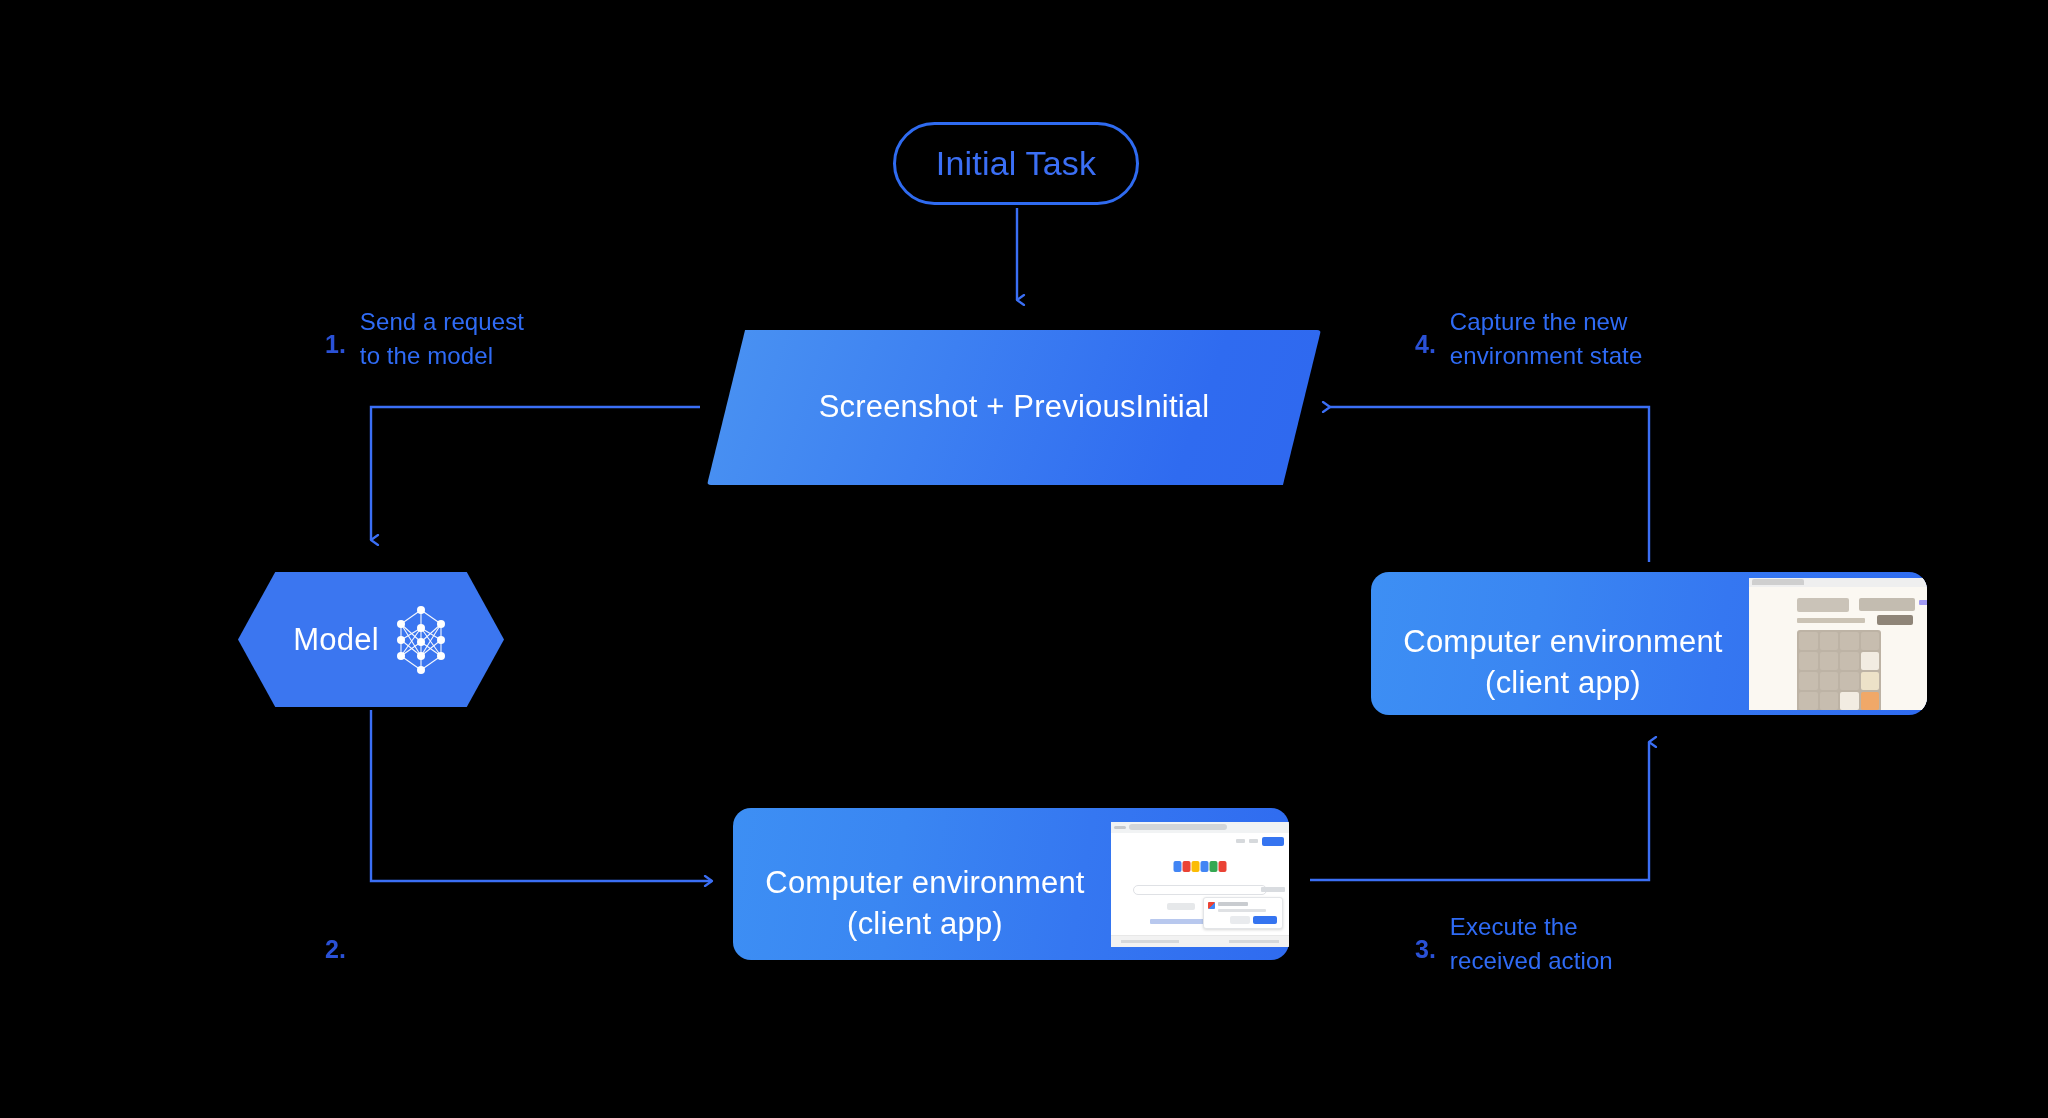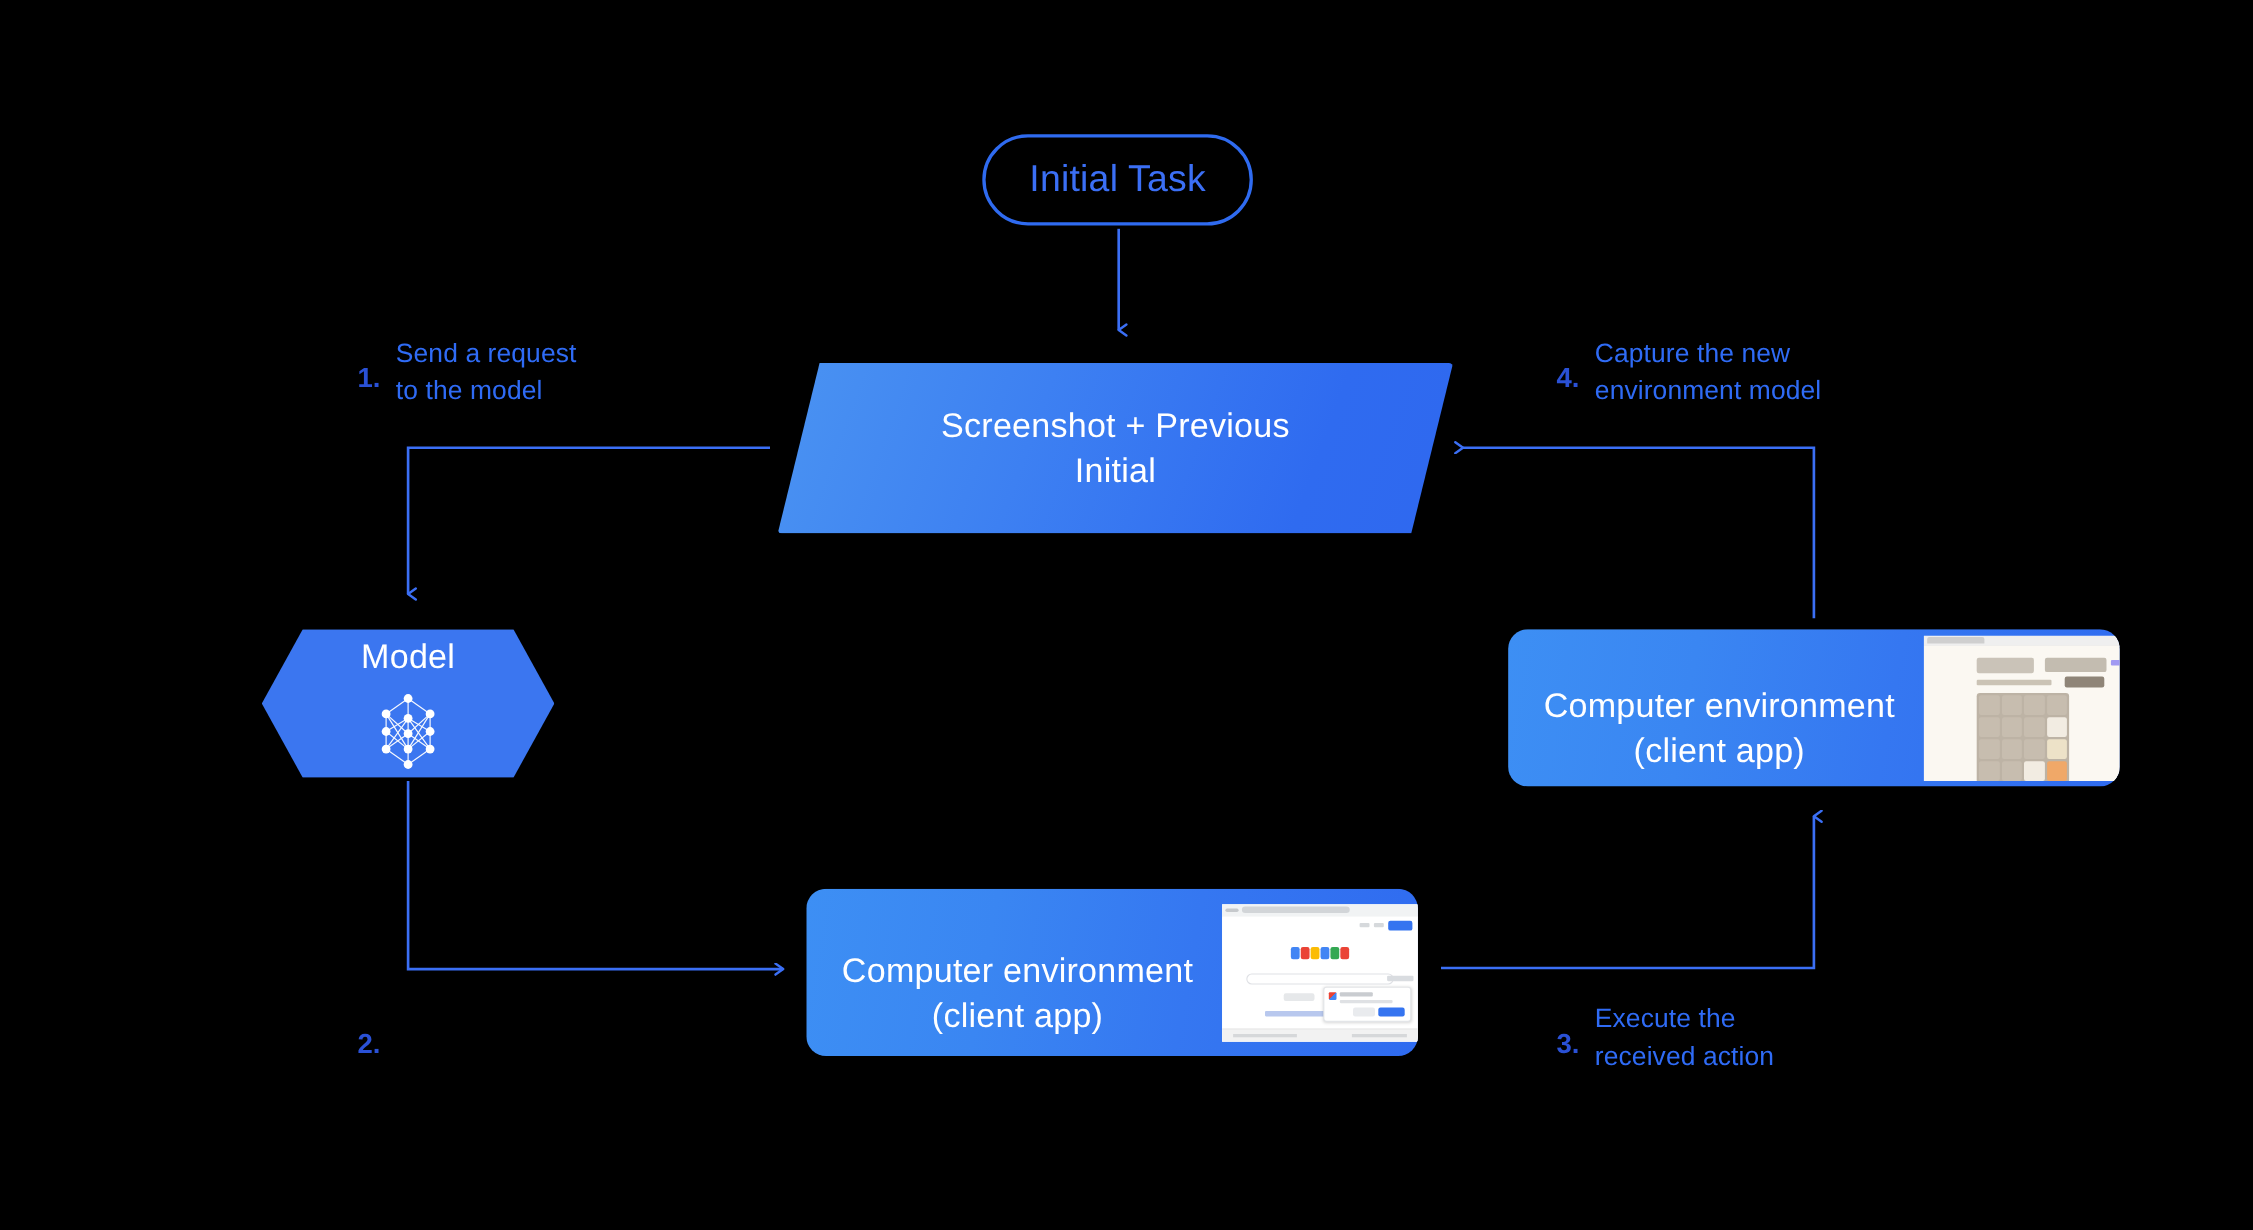--- a/index.html
+++ b/index.html
@@ -65,21 +65,21 @@
     position: absolute;
     inset: 0;
     background: linear-gradient(110deg, #4a93f2 0%, #3d80f2 38%, #2f6bf0 78%, #2f68ef 100%);
     clip-path: polygon(6.2% 0%, 100% 0%, 93.8% 100%, 0% 100%);
     border-radius: 4px;
   }
   .para-text {
     position: absolute;
     inset: 0;
     display: flex;
-    flex-direction: column;
+    flex-direction: row;
     align-items: center;
     justify-content: center;
     color: #ffffff;
     font-size: 31px;
     line-height: 1.32;
     text-align: center;
     letter-spacing: 0.2px;
   }
 
   
@@ -96,21 +96,20 @@
     background: #3b76f0;
     clip-path: polygon(14% 0%, 86% 0%, 100% 50%, 86% 100%, 14% 100%, 0% 50%);
   }
   .hex-inner {
     position: absolute;
     inset: 0;
     display: flex;
     align-items: center;
     justify-content: center;
     gap: 14px;
-    flex-direction: column;
   }
   .hex-label {
     color: #ffffff;
     font-size: 31px;
     letter-spacing: 0.2px;
   }
   .nn-icon { display: block; }
 
   
   .card {
@@ -560,21 +559,21 @@
 
   <div class="step" id="step-1">
     <span class="step-num">1.</span>
     <span class="step-text">Send a request
 to the model</span>
   </div>
 
   <div class="step" id="step-4">
     <span class="step-num">4.</span>
     <span class="step-text">Capture the new
-environment model</span>
+environment state</span>
   </div>
 
   <div class="step" id="step-2">
     <span class="step-num">2.</span>
   </div>
 
   <div class="step" id="step-3">
     <span class="step-num">3.</span>
     <span class="step-text">Execute the
 received action</span>

